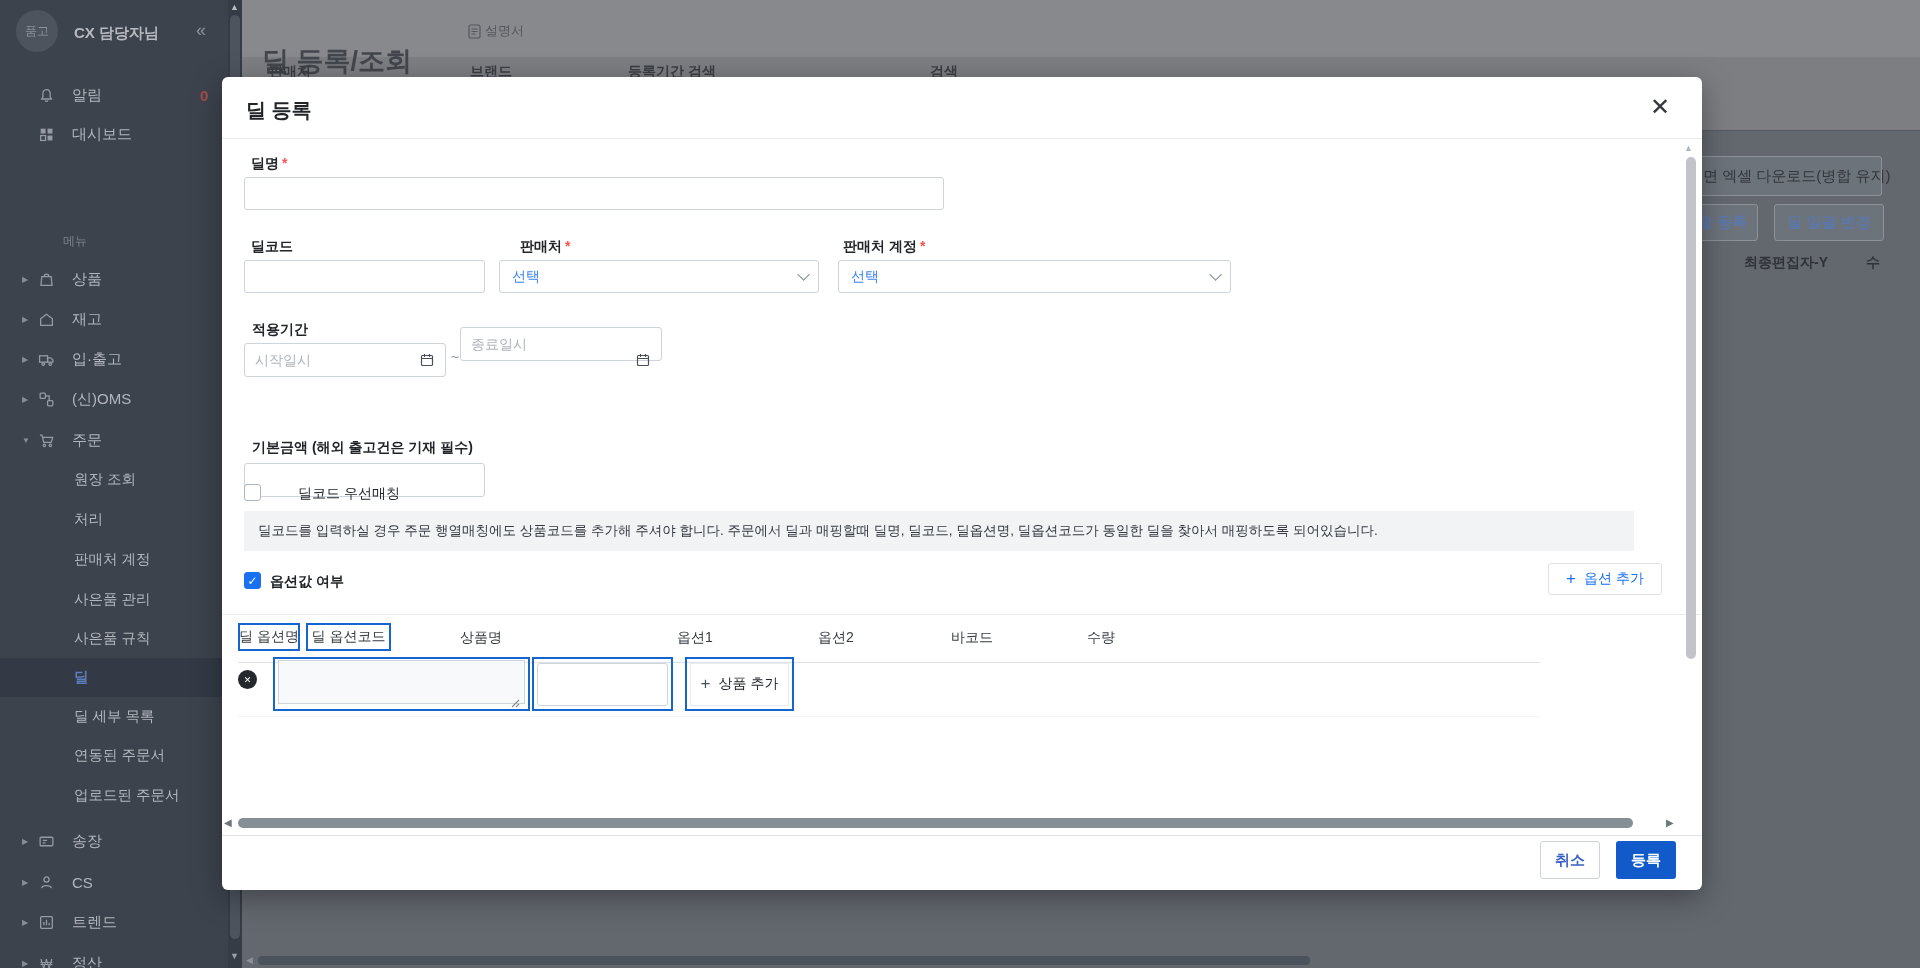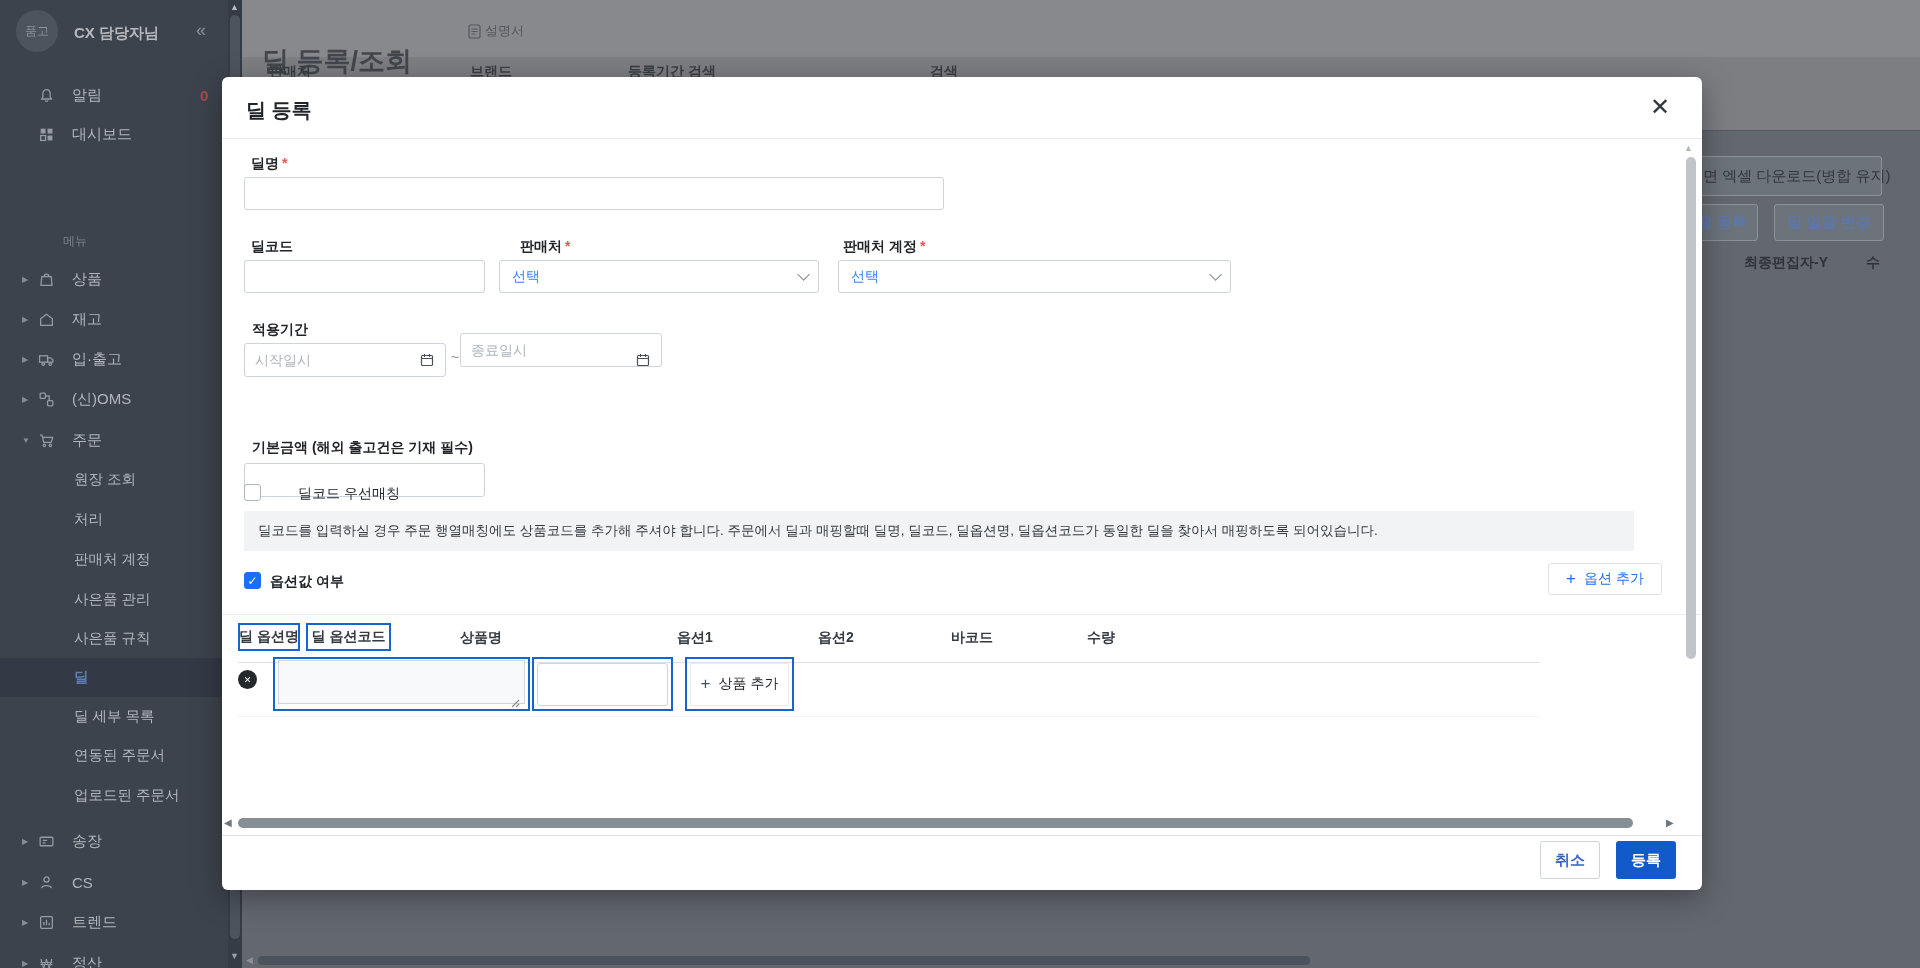--- a/index.html
+++ b/index.html
@@ -70,21 +70,21 @@
   .cbox.checked { background:#1971f2; border-color:#1971f2; color:#fff; font-size:12px; font-weight:700;
     display:flex; align-items:center; justify-content:center; }
   .cb-lbl { position:absolute; font-size:14px; color:#212529; }
   .infobox { position:absolute; left:22px; top:434px; width:1390px; height:40px; background:#f1f3f5;
     display:flex; align-items:center; padding:0 14px; font-size:13.5px; color:#343a40; white-space:nowrap; overflow:hidden; }
   .optadd { position:absolute; left:1326px; top:486px; width:114px; height:32px; border:1px solid #dee2e6;
     border-radius:3px; background:#fff; color:#1971f2; font-size:14px; display:flex; align-items:center;
     justify-content:center; gap:8px; cursor:pointer; }
   .optadd .plus { font-size:17px; font-weight:400; }
   .m-div2 { position:absolute; left:0; top:537px; width:1480px; height:1px; background:#e9ecef; }
-  .th { position:absolute; top:552px; font-size:14px; font-weight:700; color:#343a40; white-space:nowrap; }
+  .th { position:absolute; top:552px; font-size:14px; font-weight:400; color:#343a40; white-space:nowrap; }
   .hl-box { position:absolute; border:2.5px solid #1565d0; display:flex; align-items:center; justify-content:center; }
   .th-underline { position:absolute; left:16px; top:585px; width:1302px; height:1px; background:#dee2e6; }
   .row-underline { position:absolute; left:16px; top:639px; width:1302px; height:1px; background:#f1f3f5; }
   .xdel { position:absolute; left:16px; top:593px; width:19px; height:19px; border-radius:50%; background:#25282c;
     color:#fff; font-size:9px; display:flex; align-items:center; justify-content:center; cursor:pointer; }
   .ta { width:247px; height:44px; border:1px solid #ced4da; background:#f8f9fa; resize:none; font-family:inherit; font-size:13px; padding:4px 6px; }
   .grip { position:absolute; right:5px; bottom:5px; width:9px; height:9px; pointer-events:none; }
   .prodadd { width:99px; height:43px; background:#fff; border:1px solid #e9ecef; font-size:14px; color:#212529;
     display:flex; align-items:center; justify-content:center; gap:8px; cursor:pointer; }
   .prodadd .plus { color:#495057; font-size:17px; }
@@ -292,21 +292,21 @@
       <span class="chev"></span>
     </div>
 
     <div class="flabel" style="left:30px; top:244px;">적용기간</div>
     <input class="tinput" style="left: 22px; top: 266px; width: 202px; height: 34px; padding-right: 32px;" placeholder="시작일시">
     <span class="cal" style="left:197px; top:275px;"><svg class="ic" viewBox="0 0 16 16">
           <rect x="2.5" y="3.5" width="11" height="10" rx="1"></rect>
           <path d="M2.5 6.5h11M5.5 2v3M10.5 2v3"></path>
         </svg></span>
     <span class="tilde">~</span>
-    <input class="tinput" style="left: 238px; top: 256px; width: 202px; height: 34px; padding-right: 32px;" placeholder="종료일시">
+    <input class="tinput" style="left: 238px; top: 250px; width: 202px; height: 34px; padding-right: 32px;" placeholder="종료일시">
     <span class="cal" style="left:413px; top:275px;"><svg class="ic" viewBox="0 0 16 16">
           <rect x="2.5" y="3.5" width="11" height="10" rx="1"></rect>
           <path d="M2.5 6.5h11M5.5 2v3M10.5 2v3"></path>
         </svg></span>
 
     <div class="flabel" style="left:30px; top:362px;">기본금액 (해외 출고건은 기재 필수)</div>
     <input class="tinput" style="left: 22px; top: 386px; width: 241px; height: 34px;" value="">
 
     <div class="cbox" style="left:22px; top:407px;"></div>
     <div class="cb-lbl" style="left:48px; top:408px;margin-left:28px;">딜코드 우선매칭</div>

